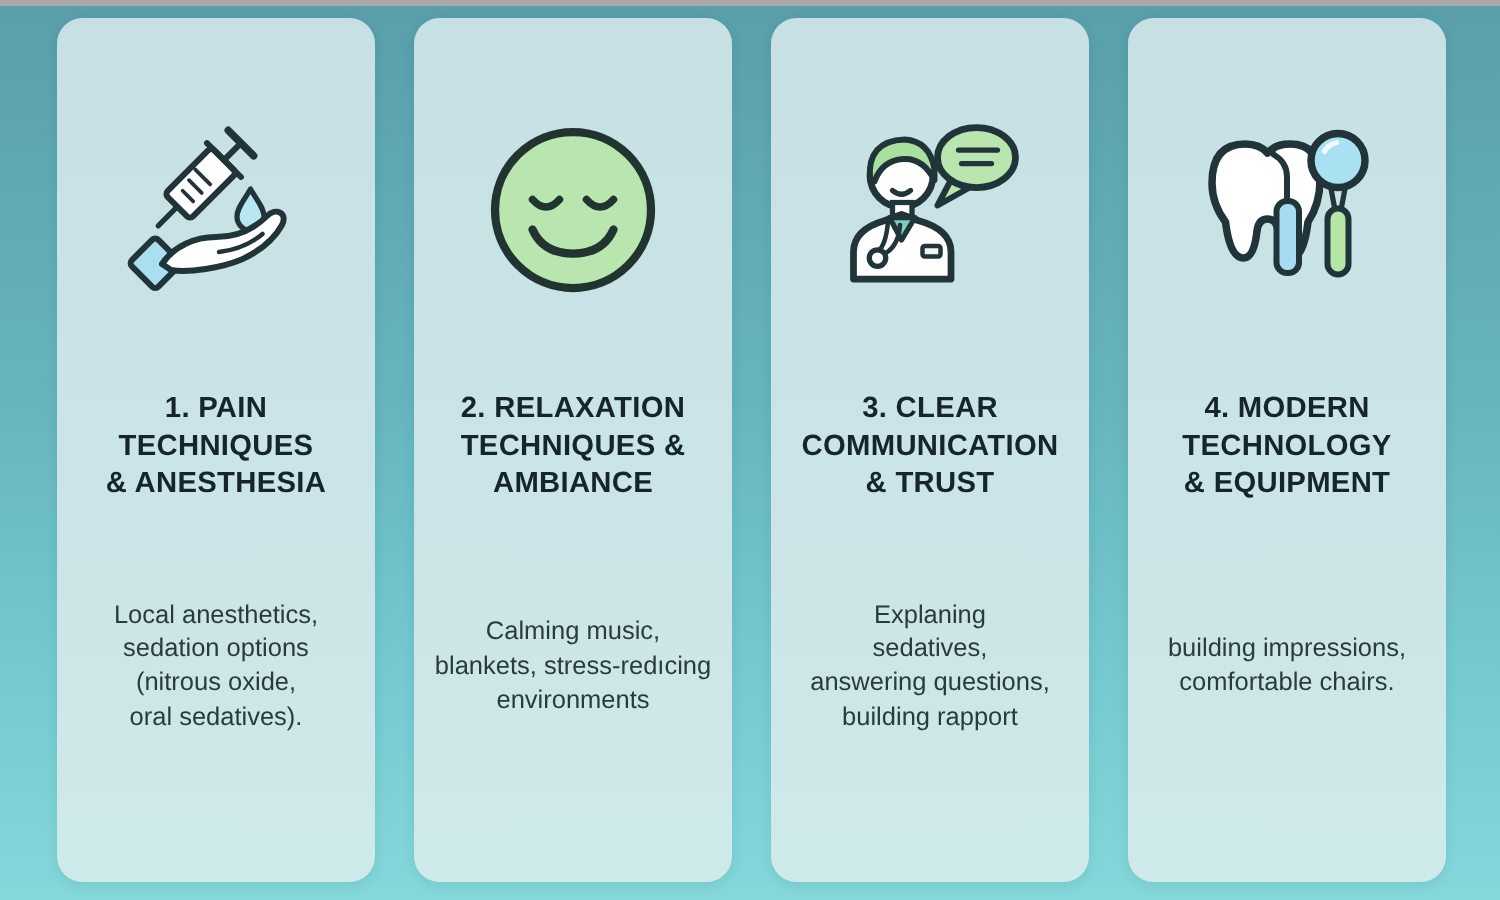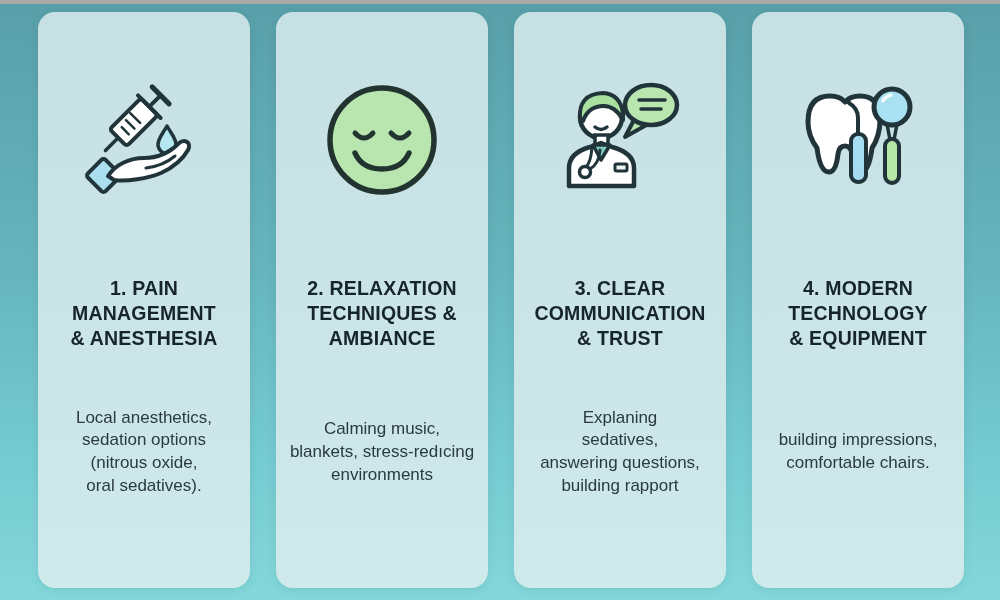--- a/index.html
+++ b/index.html
@@ -11,21 +11,21 @@
   .top-strip{position:absolute;top:0;left:0;right:0;height:4px;background:#a8a8a6;z-index:3;}
   .board{position:absolute;top:12px;left:38px;width:926px;bottom:12px;display:flex;gap:26px;}
   .card{
     width:212px;flex:0 0 212px;border-radius:17px;
     background:linear-gradient(180deg,#c6e0e4 0%,#cbe4e7 55%,#cfeaea 100%);
     display:flex;flex-direction:column;align-items:center;
     box-shadow:0 2px 8px rgba(25,60,70,0.10);
   }
   .icon-wrap{height:200px;padding-top:28px;display:flex;align-items:center;justify-content:center;}
   .card-title{
-    margin:36px 6px 0;font-size:19.5px;font-weight:bold;line-height:1.28;
+    margin:20px 6px 0;font-size:19.5px;font-weight:bold;line-height:1.28;
     text-align:center;color:#16242b;letter-spacing:0.2px;
   }
   .card-title span{display:block;}
   .card-desc{
     flex:1;display:flex;flex-direction:column;justify-content:center;
     padding:0 6px 34px;font-size:17px;line-height:1.35;color:#2b3a41;text-align:center;
   }
   .card-desc span{display:block;}
   svg{display:block;}
 </style>
@@ -50,21 +50,21 @@
           <line x1="92" y1="32" x2="92" y2="56" stroke-width="5"></line>
         </g>
         <path d="M89,52 C84.5,60 80,64.5 80,70.5 A9,9 0 0 0 98,70.5 C98,64.5 93.5,60 89,52 Z" fill="#b5e6f2" stroke="#20343a" stroke-width="3.5" stroke-linejoin="round"></path>
         <rect x="13" y="89" width="25" height="25" rx="3" transform="rotate(-45 25.5 101.5)" fill="#aadff0" stroke="#20343a" stroke-width="4" stroke-linejoin="round"></rect>
         <path d="M30,102 C38,90 52,84 66,84 C82,84 92,78 100,70 C106,64 114,68 110,76 C105,85 96,93 83,99 C70,104.5 48,108 36,106 Z" fill="#ffffff" stroke="#20343a" stroke-width="4" stroke-linejoin="round"></path>
         <path d="M68,94 Q85,92 97,82" fill="none" stroke="#20343a" stroke-width="3" stroke-linecap="round"></path>
       </svg>
     </div>
     <h2 class="card-title">
       <span>1. PAIN</span>
-      <span>MANAGEMENT</span>
+      <span>TECHNIQUES</span>
       <span>&amp; ANESTHESIA</span>
     </h2>
     <div class="card-desc">
       <span>Local anesthetics,</span>
       <span>sedation options</span>
       <span>(nitrous oxide,</span>
       <span>oral sedatives).</span>
     </div>
   </section>
 

